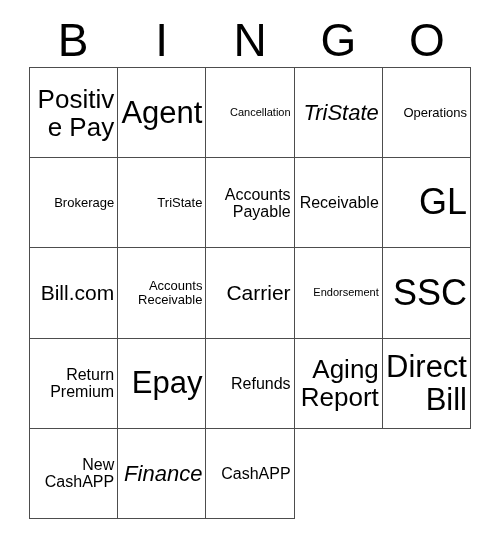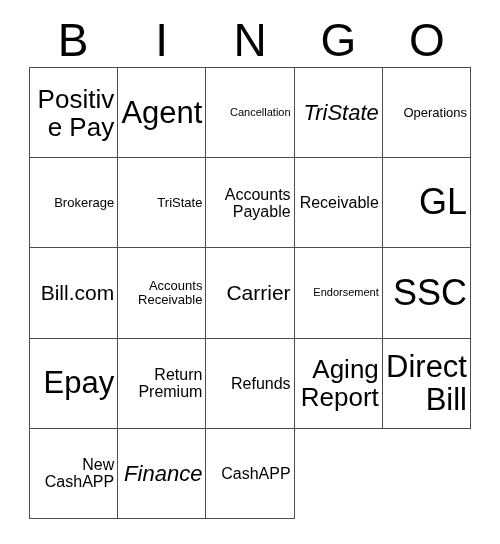--- a/index.html
+++ b/index.html
@@ -148,24 +148,24 @@
         <span class="cell-text fs-md">Carrier</span>
       </div>
     <div class="cell">
         <span class="cell-text fs-tiny">Endorsement</span>
       </div>
 
     <div class="cell">
         <span class="cell-text fs-xxl">SSC</span>
       </div>
     <div class="cell">
-        <span class="cell-text fs-xl">Epay</span>
+        <span class="cell-text fs-xs">Return Premium</span>
       </div>
     <div class="cell">
-        <span class="cell-text fs-xs">Return Premium</span>
+        <span class="cell-text fs-xl">Epay</span>
       </div>
     <div class="cell">
         <span class="cell-text fs-xs">Refunds</span>
       </div>
 
     <div class="cell">
         <span class="cell-text fs-lg">Aging Report</span>
       </div>
     <div class="cell">
         <span class="cell-text fs-xl">Direct Bill</span>

